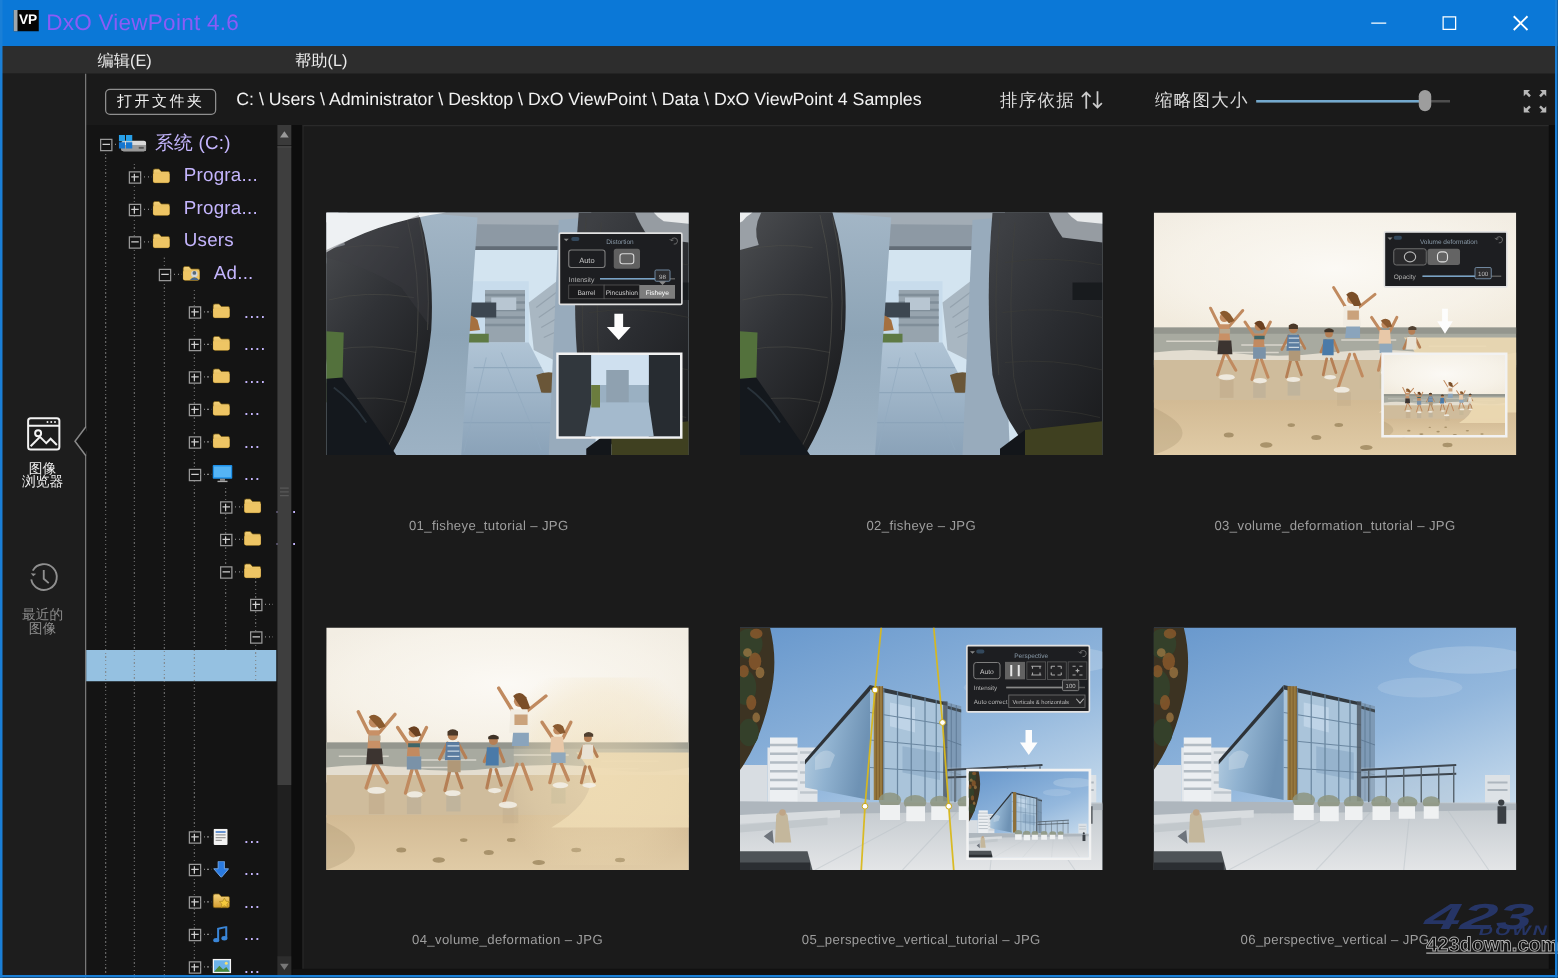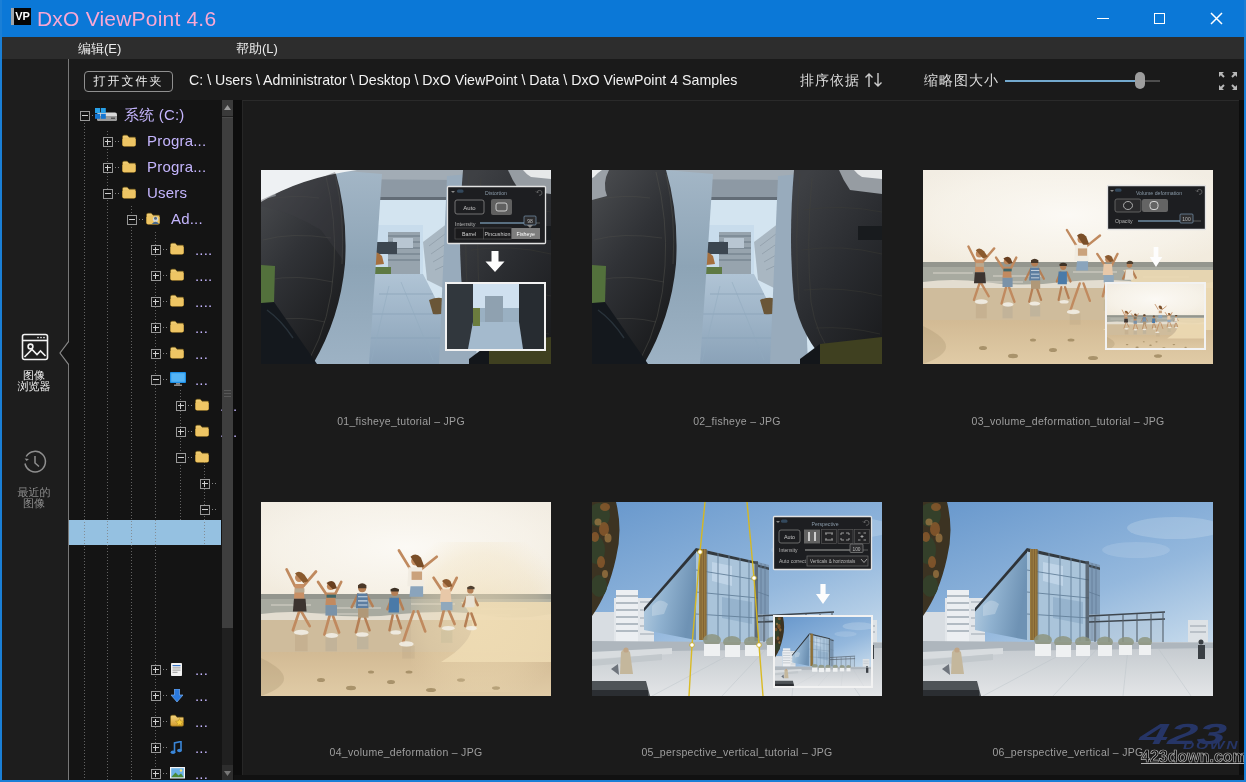--- a/index.html
+++ b/index.html
@@ -1,18 +1,18 @@
 <!DOCTYPE html>
 <html><head><meta charset="utf-8">
 <style>
 html,body{margin:0;padding:0;width:1246px;height:782px;overflow:hidden;background:#1b1b1b;font-family:"Liberation Sans",sans-serif;}
 .abs{position:absolute;}
 #titlebar{position:absolute;left:0;top:0;width:1246px;height:37px;background:#0b78d7;}
 #logo{position:absolute;left:11px;top:8px;width:17px;height:17px;background:#050505;border-left:3px solid #9fa6ac;color:#fff;font-size:11px;font-weight:bold;text-align:center;line-height:17px;letter-spacing:0px;}
-#wtitle{position:absolute;left:37px;top:0;height:37px;line-height:37px;color:#f9a8d4;font-size:21px;letter-spacing:0.2px;}
+#wtitle{position:absolute;left:37px;top:0;height:37px;line-height:37px;color:#8b5cf6;font-size:18px;letter-spacing:0.2px;}
 .wline{position:absolute;background:#fff;}
 #menubar{position:absolute;left:0;top:37px;width:1246px;height:22px;background:#2d2d2d;}
 .mi{position:absolute;top:37px;height:22px;line-height:23px;color:#ececec;font-size:13px;}
 #toolbar{position:absolute;left:0;top:59px;width:1246px;height:41px;background:#1a1a1a;}
 #openbtn{position:absolute;left:84px;top:71px;width:87px;height:19px;border:1px solid #8f8f8f;border-radius:4px;color:#f0f0f0;font-size:12px;text-align:center;line-height:19px;letter-spacing:2px;}
 #path{position:absolute;left:189px;top:59px;height:41px;line-height:42px;color:#f2f2f2;font-size:14.2px;}
 #sortlbl{position:absolute;left:800px;top:59px;height:41px;line-height:42px;color:#dcdcdc;font-size:14px;letter-spacing:1px;}
 #thumblbl{position:absolute;left:924px;top:59px;height:41px;line-height:42px;color:#dcdcdc;font-size:14px;letter-spacing:1px;}
 #sidebar{position:absolute;left:0;top:59px;width:68px;height:723px;background:#1d1d1d;}
 #sideline1{position:absolute;left:68px;top:59px;width:1px;height:286px;background:#787878;}
@@ -755,21 +755,21 @@
 <g clip-path="url(#icp5)">
         <g transform="translate(183,115) scale(0.3310,0.3556)">
           <use href="#g_bldg"></use>
         </g>
       </g>
 </g>
 </svg>
 <svg class="cell" style="left:923px;top:502px;" viewBox="0 0 290 194">
     <use href="#g_bldg"></use>
   </svg>
-<div class="cap" style="left:256px;top:415px;text-align:center;">01_fisheye_tutorial – JPG</div>
+<div class="cap" style="left:246px;top:415px;text-align:center;">01_fisheye_tutorial – JPG</div>
 <div class="cap" style="left:592px;top:415px;">02_fisheye – JPG</div>
 <div class="cap" style="left:923px;top:415px;">03_volume_deformation_tutorial – JPG</div>
 <div class="cap" style="left:261px;top:746px;">04_volume_deformation – JPG</div>
 <div class="cap" style="left:592px;top:746px;">05_perspective_vertical_tutorial – JPG</div>
 <div class="cap" style="left:923px;top:746px;">06_perspective_vertical – JPG</div>
 <div class="abs" style="left:1143px;top:718px;color:#263566;font-weight:bold;font-style:italic;font-size:29px;transform:skewX(-10deg) scaleX(1.78);transform-origin:0 0;">423</div>
 <div class="abs" style="left:1183px;top:739px;color:#263566;font-weight:bold;font-style:italic;font-size:11px;transform:scaleX(1.42);transform-origin:0 0;letter-spacing:1.2px;">DOWN</div>
 <div class="abs" style="left:1141px;top:748px;color:#0d0d0d;font-weight:bold;font-size:16px;text-decoration:underline;-webkit-text-stroke:0.7px #b2b2b2;">423down.com</div>
 <div class="wb" style="left:0;top:0;width:2px;height:782px;"></div>
 <div class="wb" style="left:1244px;top:0;width:2px;height:782px;"></div>

